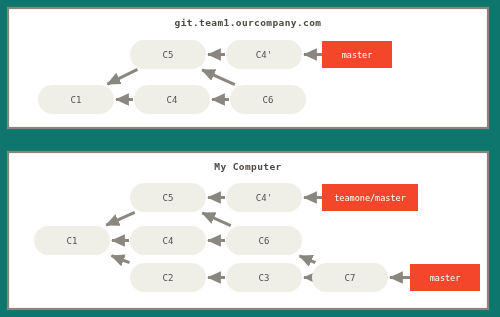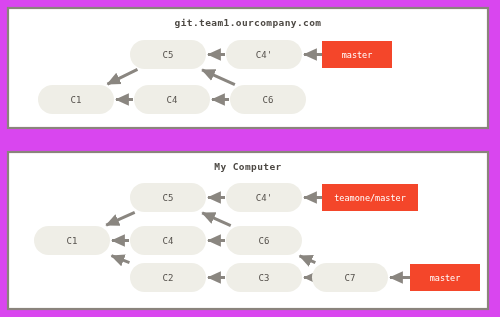--- a/index.html
+++ b/index.html
@@ -10,21 +10,21 @@
   body {
     width: 500px;
     height: 317px;
     font-family: "DejaVu Sans Mono", monospace;
     overflow: hidden;
   }
   #stage {
     position: relative;
     width: 500px;
     height: 317px;
-    background: #d946ef;
+    background: #0f766e;
   }
   svg.diagram {
     position: absolute;
     left: 0;
     top: 0;
     width: 500px;
     height: 317px;
     display: block;
   }
   .panel-frame {

